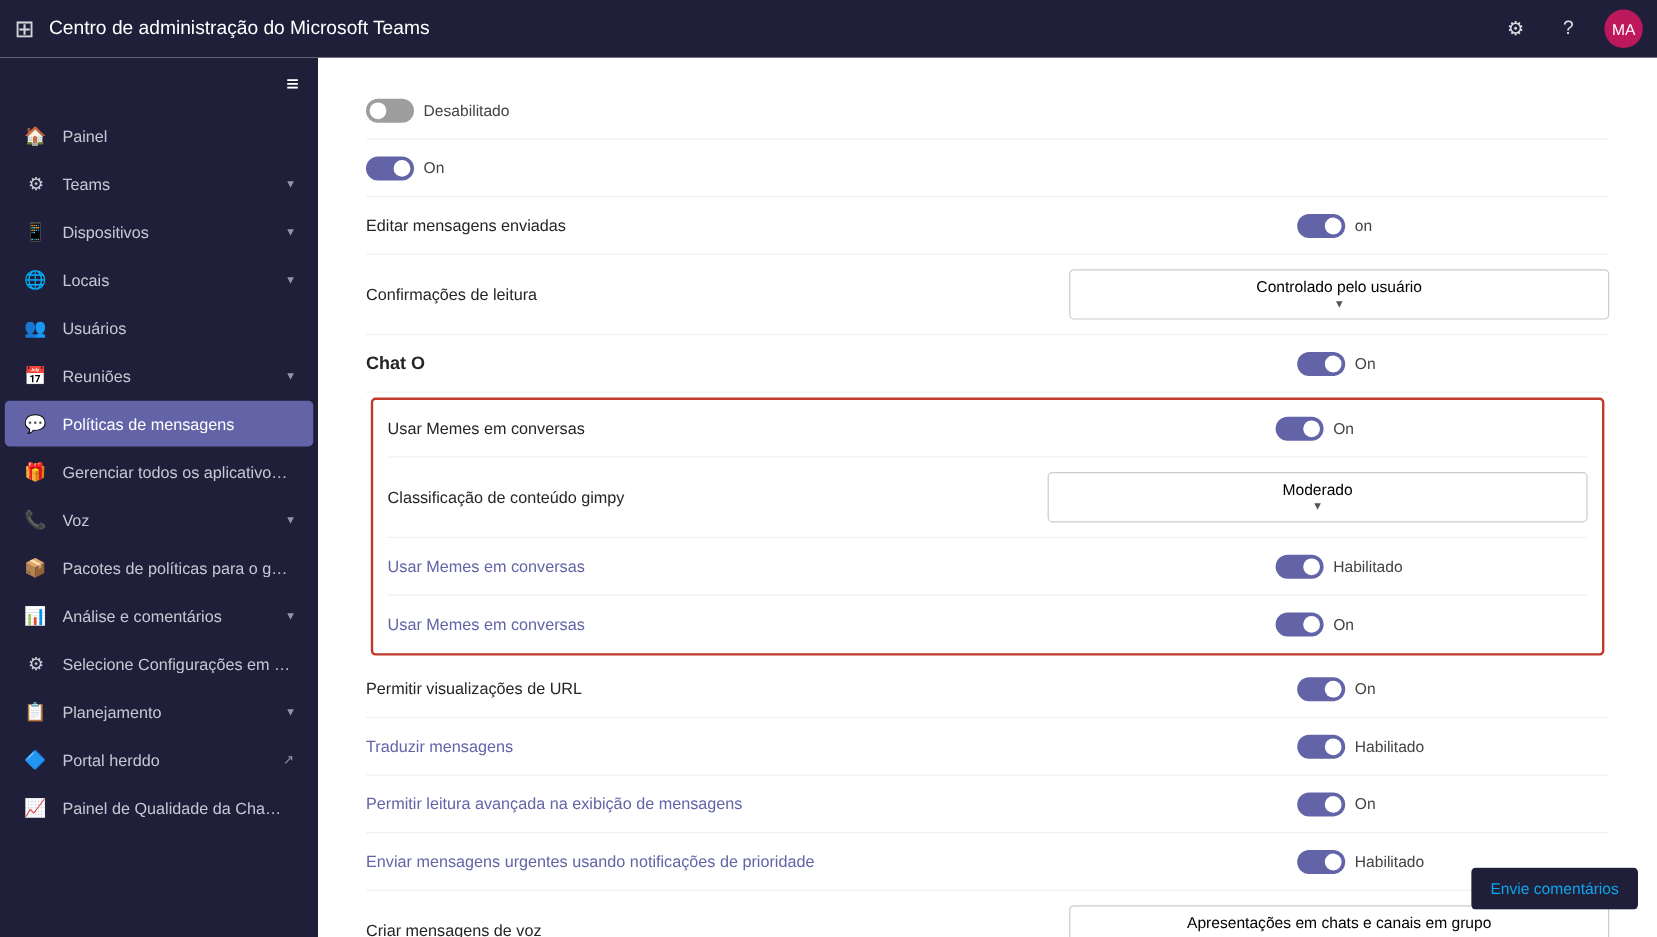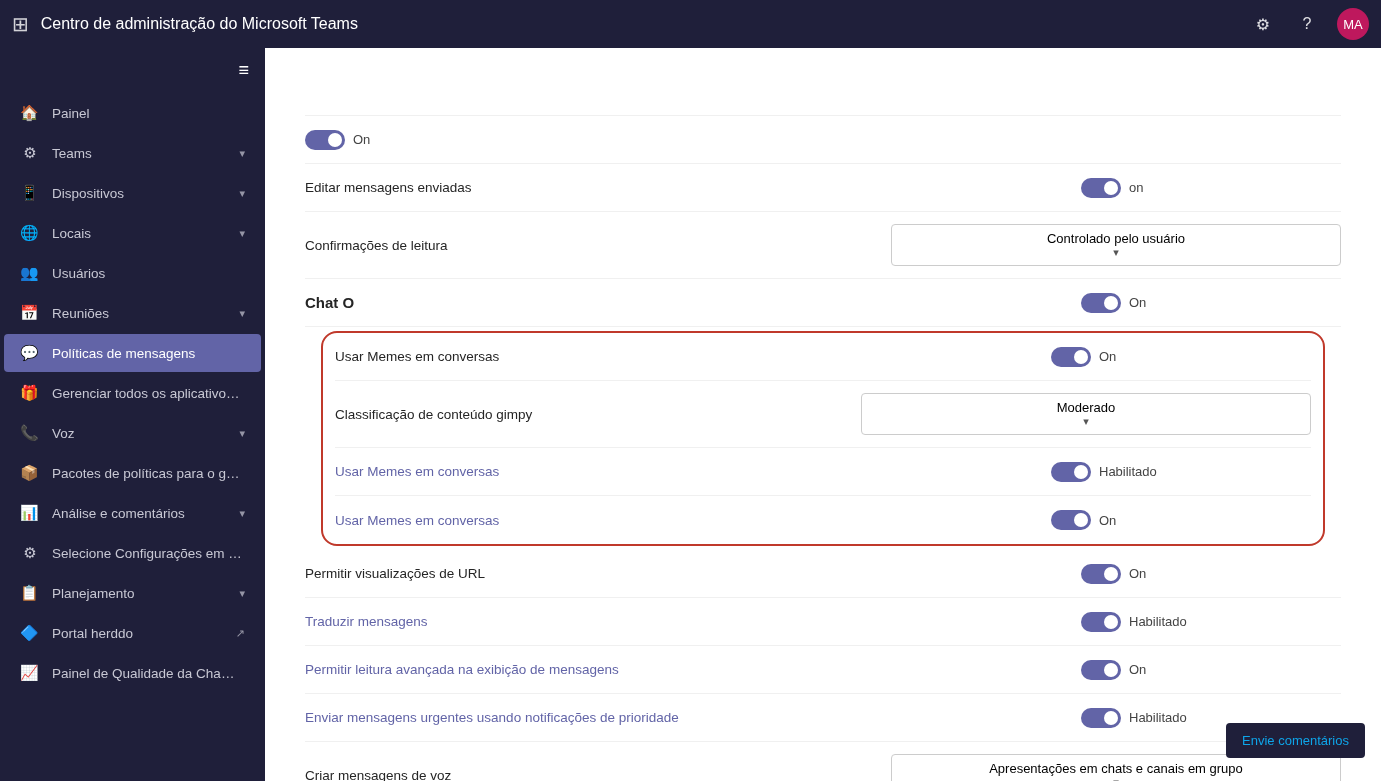--- a/index.html
+++ b/index.html
@@ -129,22 +129,22 @@
       background: white;
       cursor: pointer;
       justify-content: space-between;
       flex-direction: column;
     }
     .dropdown-control .chev { font-size: 11px; color: #555; }
 
     
     .highlighted-section {
       border: 2px solid #c0392b;
-      border-radius: 16px;
-      margin: 4px 16px;
+      border-radius: 4px;
+      margin: 4px 4px;
     }
     .highlighted-section .settings-row {
       padding-left: 0;
       padding-right: 0;
     }
     .highlighted-section .settings-row:last-child { border-bottom: none; }
 
     
     .section-header-row {
       display: flex;
@@ -265,20 +265,26 @@
     </div>
     <div class="sidebar-item">
       <span class="icon">📈</span>
       <span class="label">Painel de Qualidade da Chamada</span>
     </div>
   </nav>
 
   <main class="main">
 
     <div class="settings-row">
+      <div class="row-control">
+        <div class="toggle-wrap">
+          <div class="toggle off"></div>
+          <span class="toggle-label">Desabilitado</span>
+        </div>
+      </div>
     </div>
 
     <div class="settings-row">
       <div class="row-control">
         <div class="toggle-wrap">
           <div class="toggle on"></div>
           <span class="toggle-label">On</span>
         </div>
       </div>
     </div>

